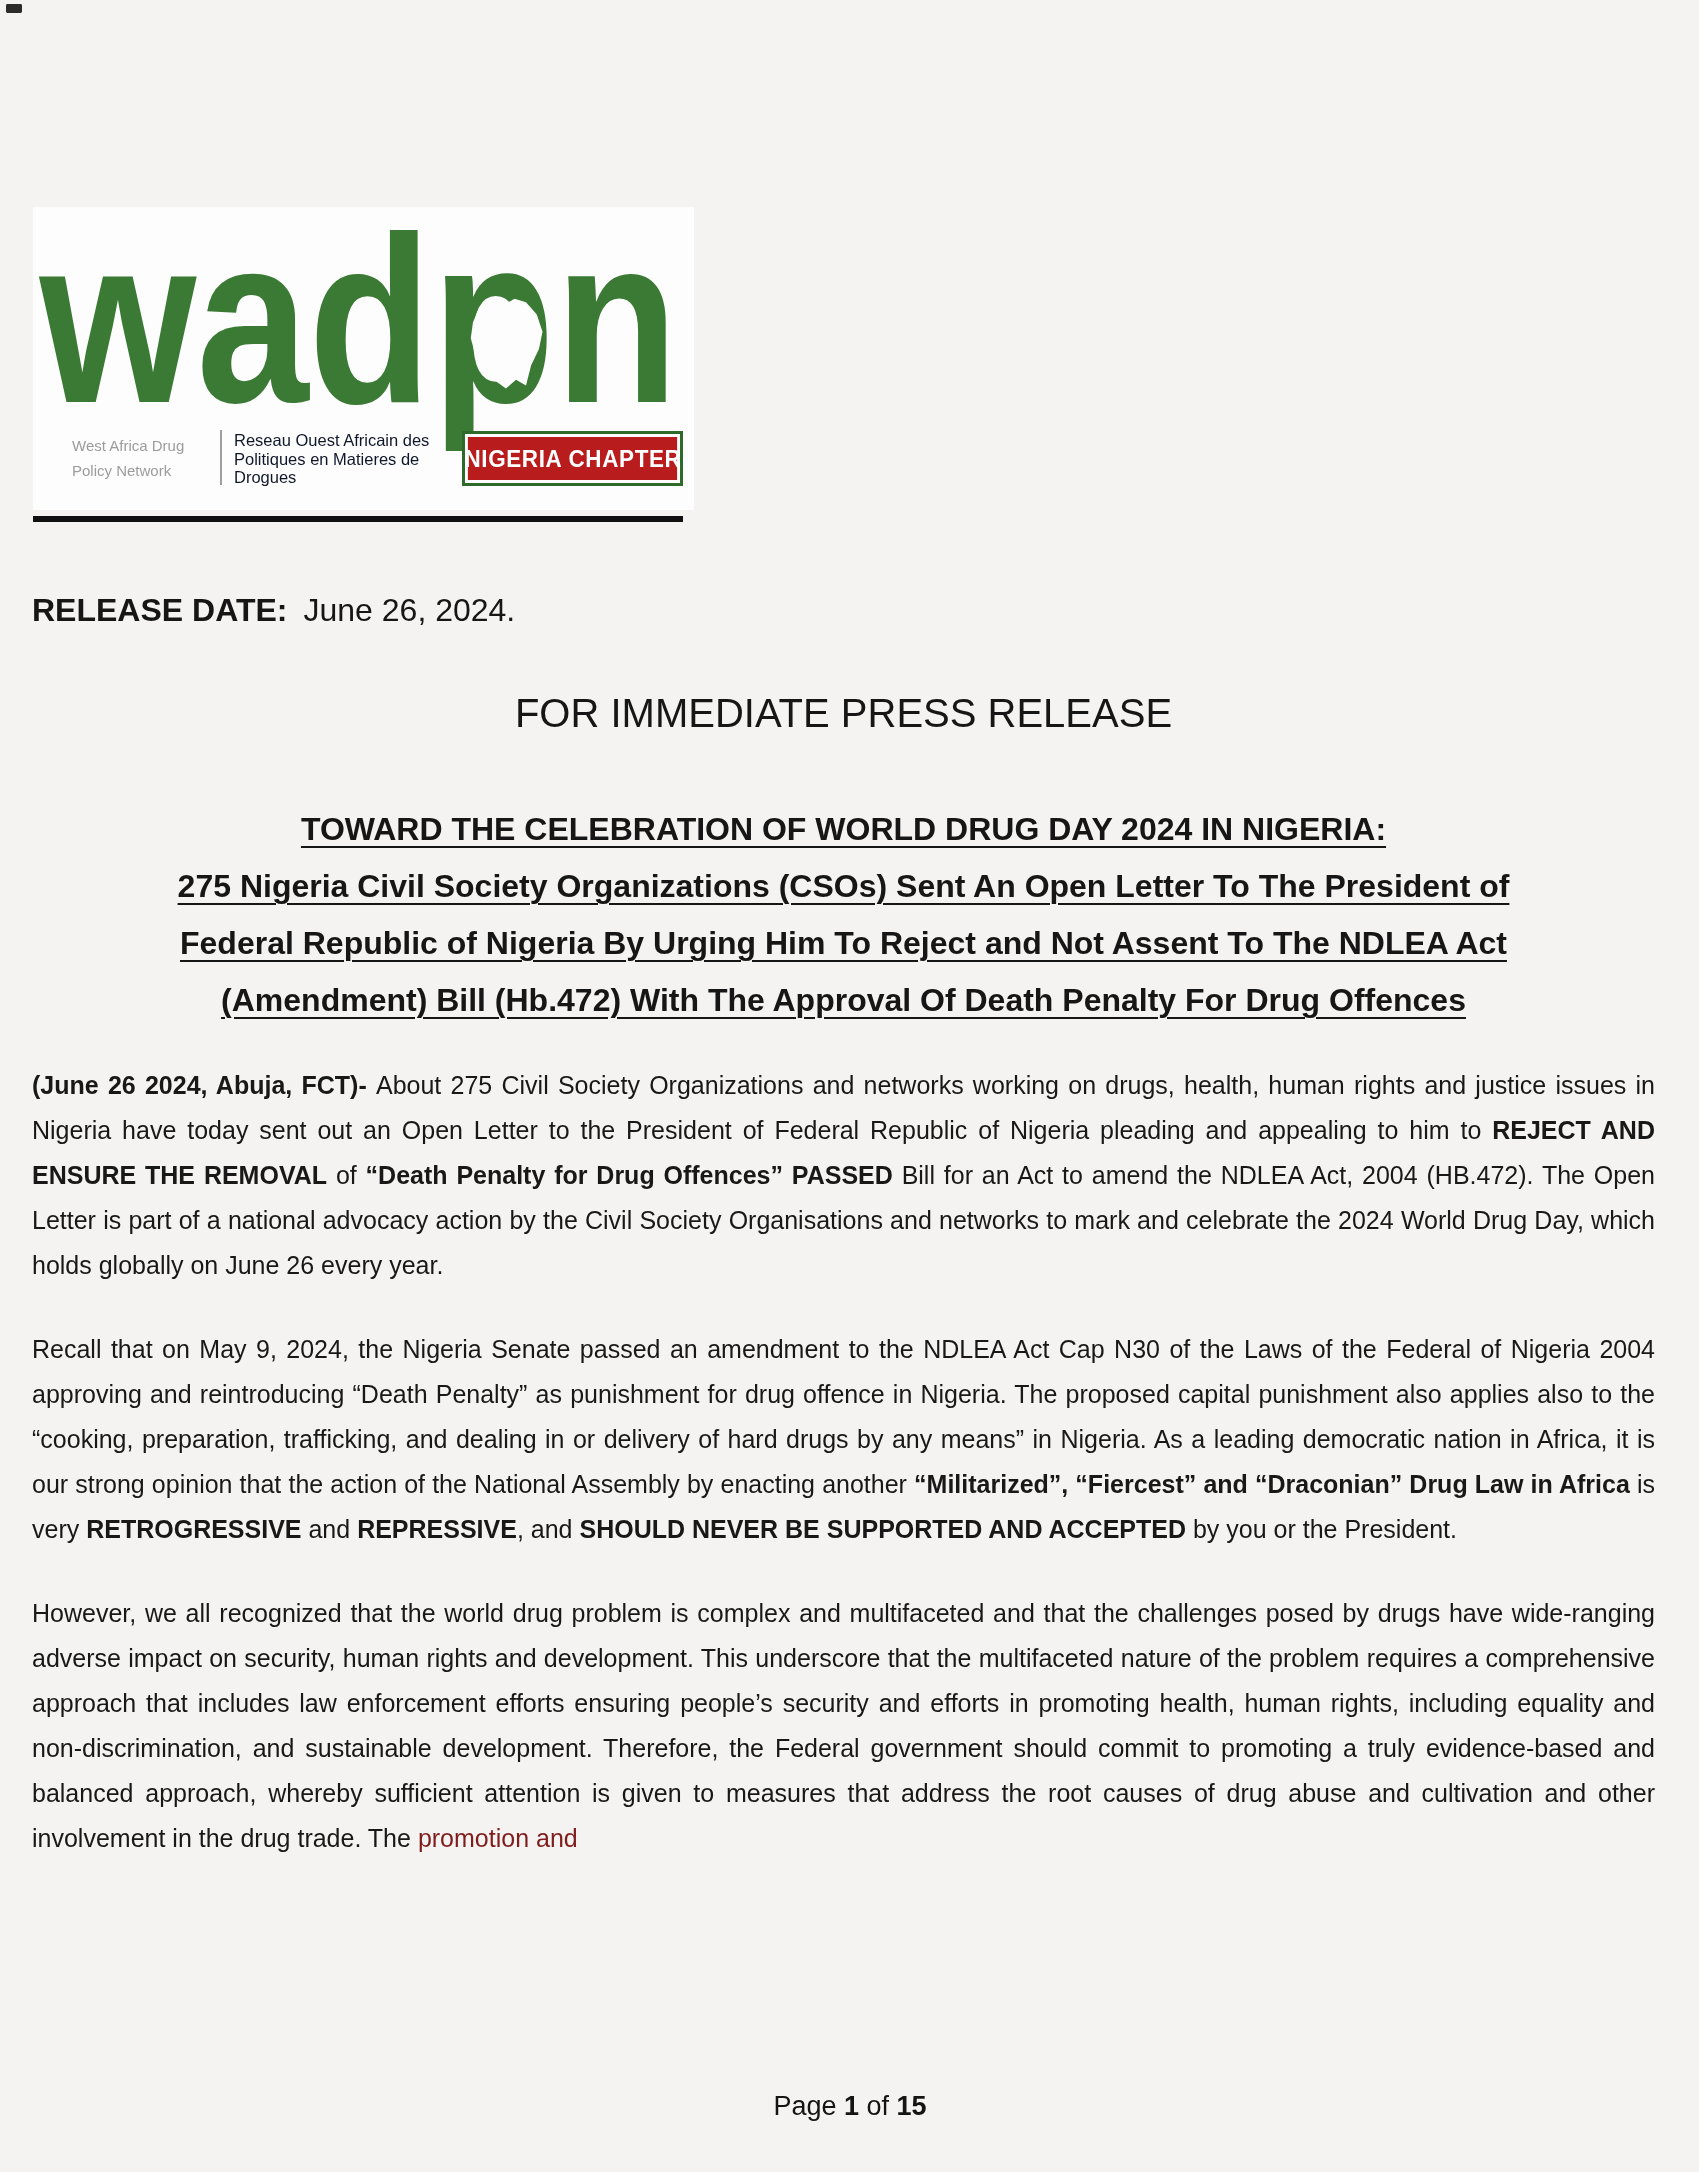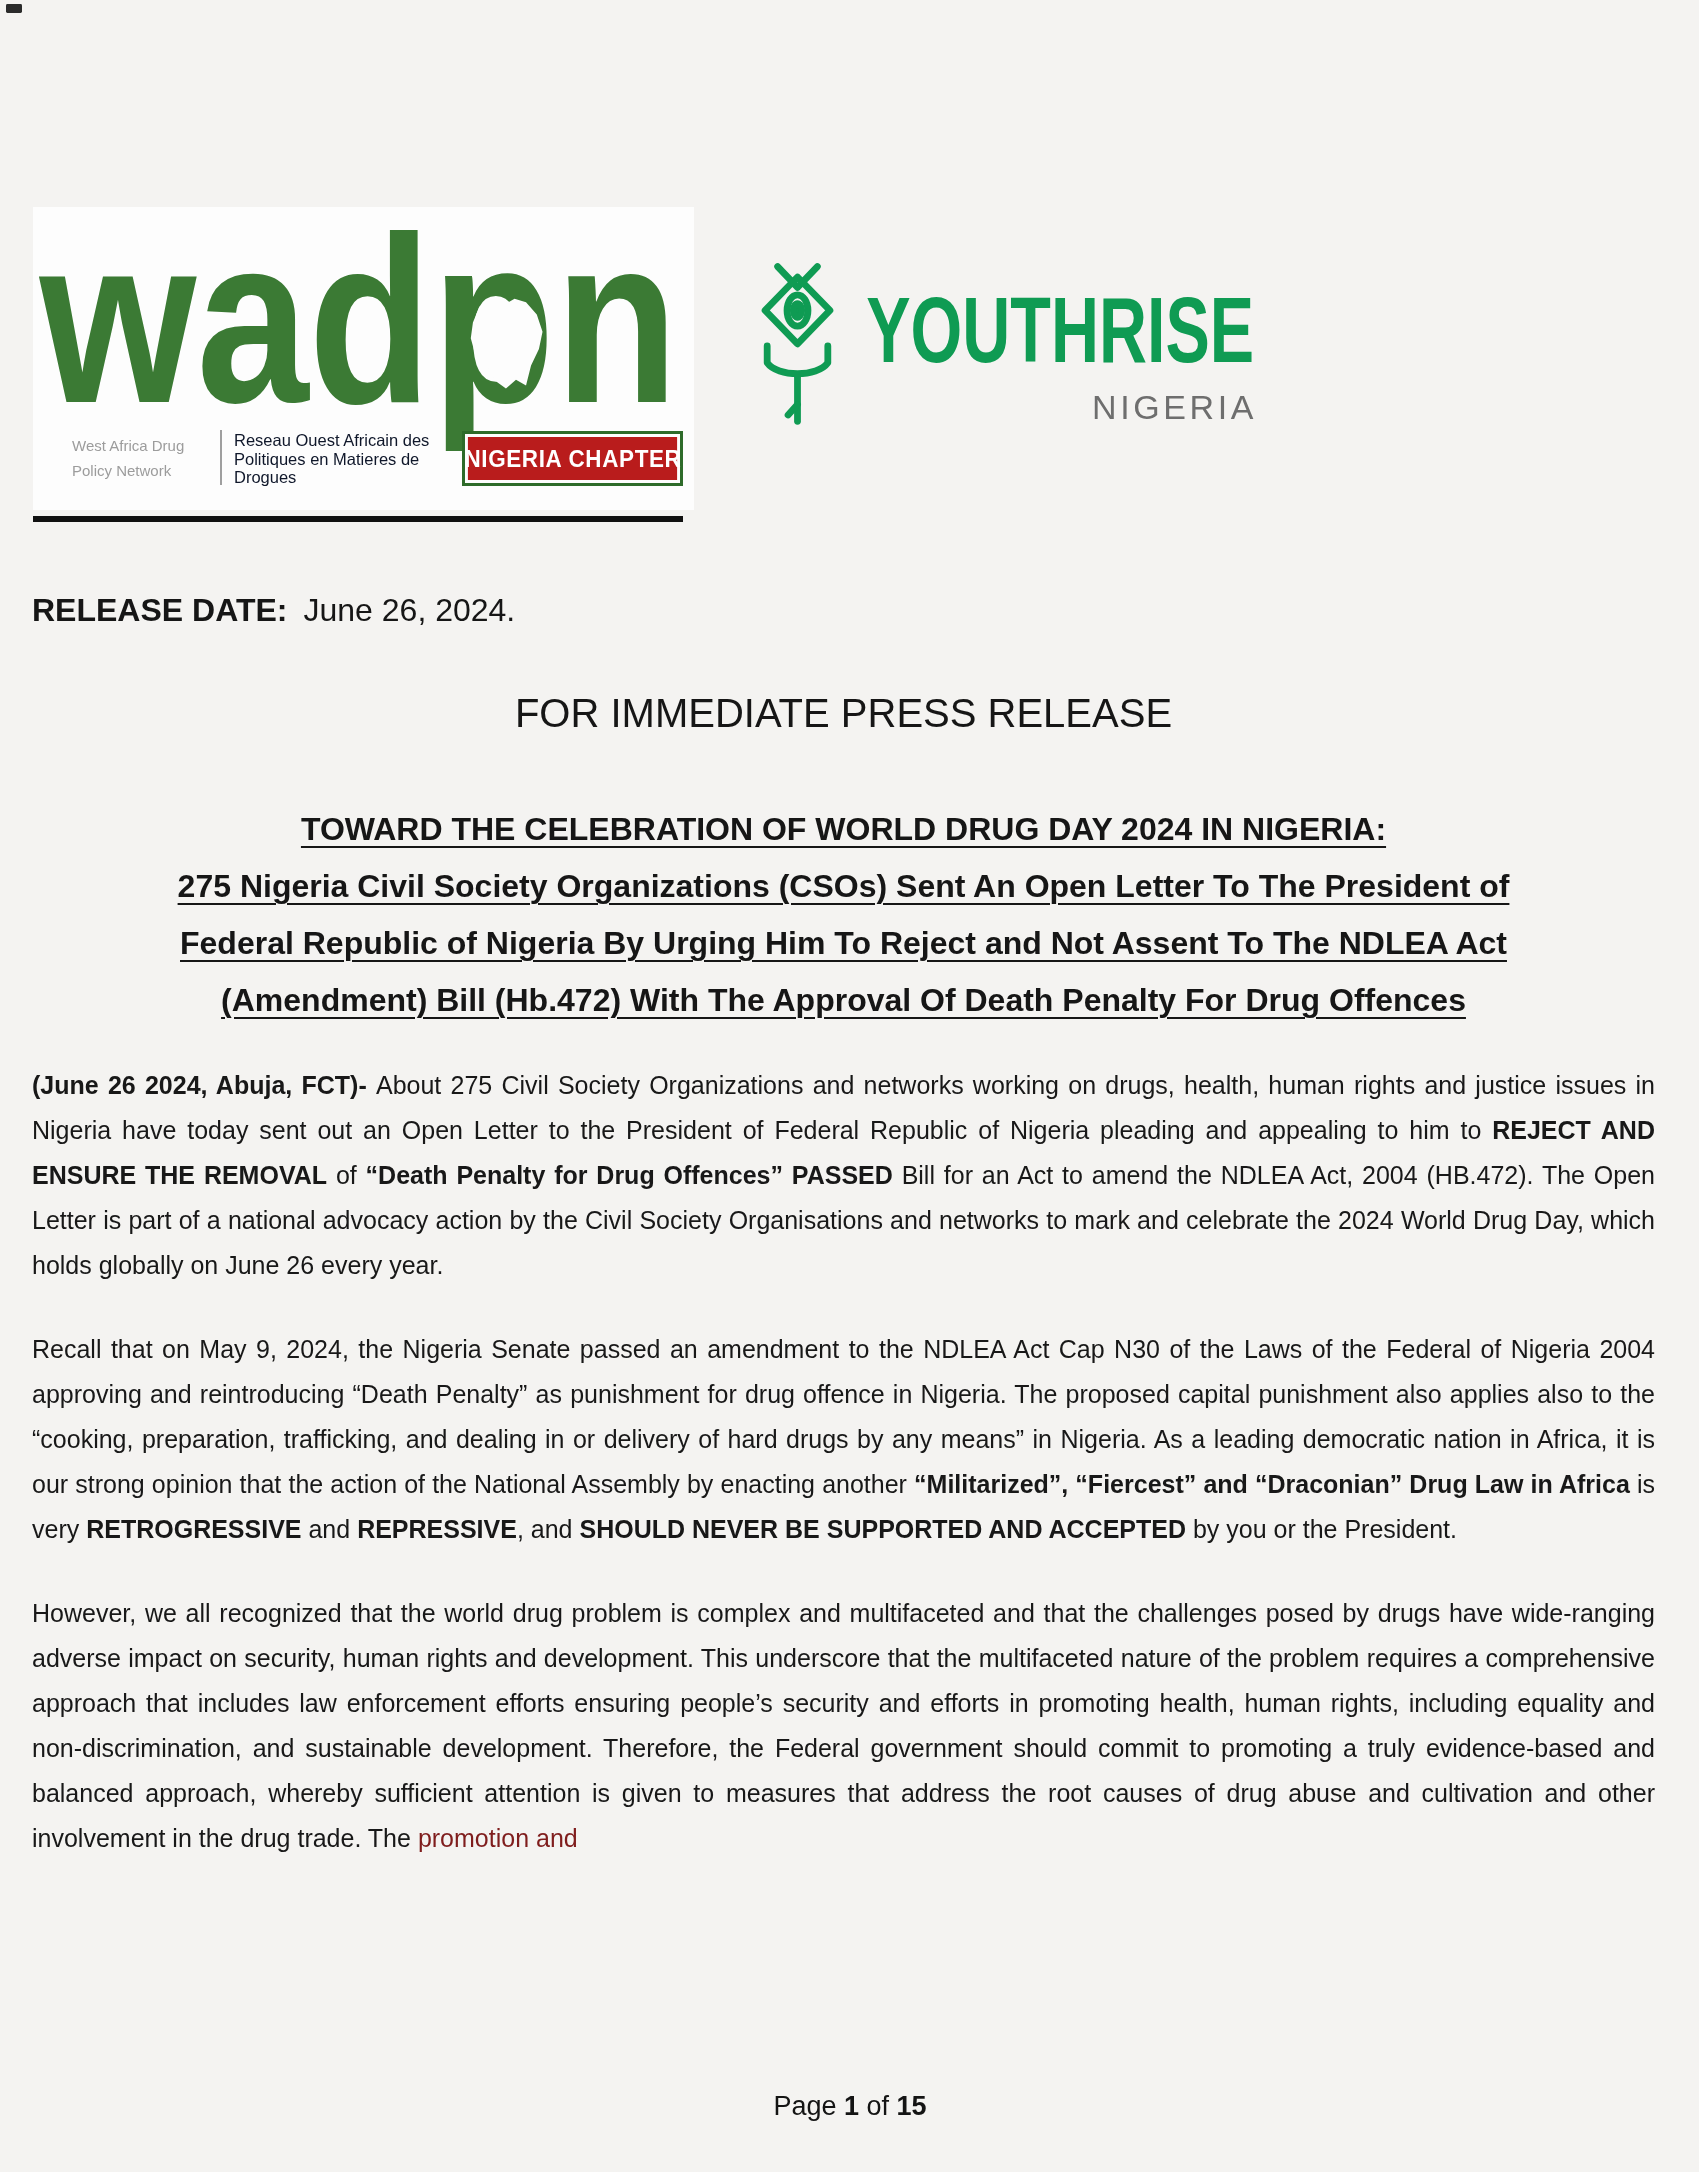--- a/index.html
+++ b/index.html
@@ -101,35 +101,20 @@
         <div>Drogues</div>
       </div>
 
       <div class="chapter-badge">
         <span>NIGERIA CHAPTER</span>
       </div>
     </div>
 
     <div class="header-rule"></div>
 
-    <div class="youthrise">
-      <svg class="yr-icon" viewBox="0 0 110 160" xmlns="http://www.w3.org/2000/svg" fill="none" stroke="#0f9b53" stroke-width="6.5" stroke-linecap="round" stroke-linejoin="round">
-        <path d="M36 4 L55 24 L74 4"></path>
-        <path d="M55 14 L86 46 L55 78 L24 46 Z"></path>
-        <ellipse cx="55" cy="46" rx="10" ry="15"></ellipse>
-        <ellipse cx="55" cy="46" rx="4" ry="6.5" fill="#0f9b53"></ellipse>
-        <path d="M26 80 L26 96 C36 110 74 110 84 96 L84 80"></path>
-        <path d="M55 110 L55 152"></path>
-        <path d="M55 136 L46 146"></path>
-      </svg>
-      <svg class="yr-wordmark" viewBox="0 0 545 135" xmlns="http://www.w3.org/2000/svg">
-        <text x="0" y="106" font-family="Liberation Sans, DejaVu Sans, sans-serif" font-weight="700" font-size="130" fill="#0f9b53" textLength="540" lengthAdjust="spacingAndGlyphs">YOUTHRISE</text>
-      </svg>
-      <div class="yr-country">NIGERIA</div>
-    </div>
   </div>
 
   <div class="content">
 
 
     <div class="release">
       <b>RELEASE DATE:</b>
       <span>June 26, 2024.</span>
     </div>
 

